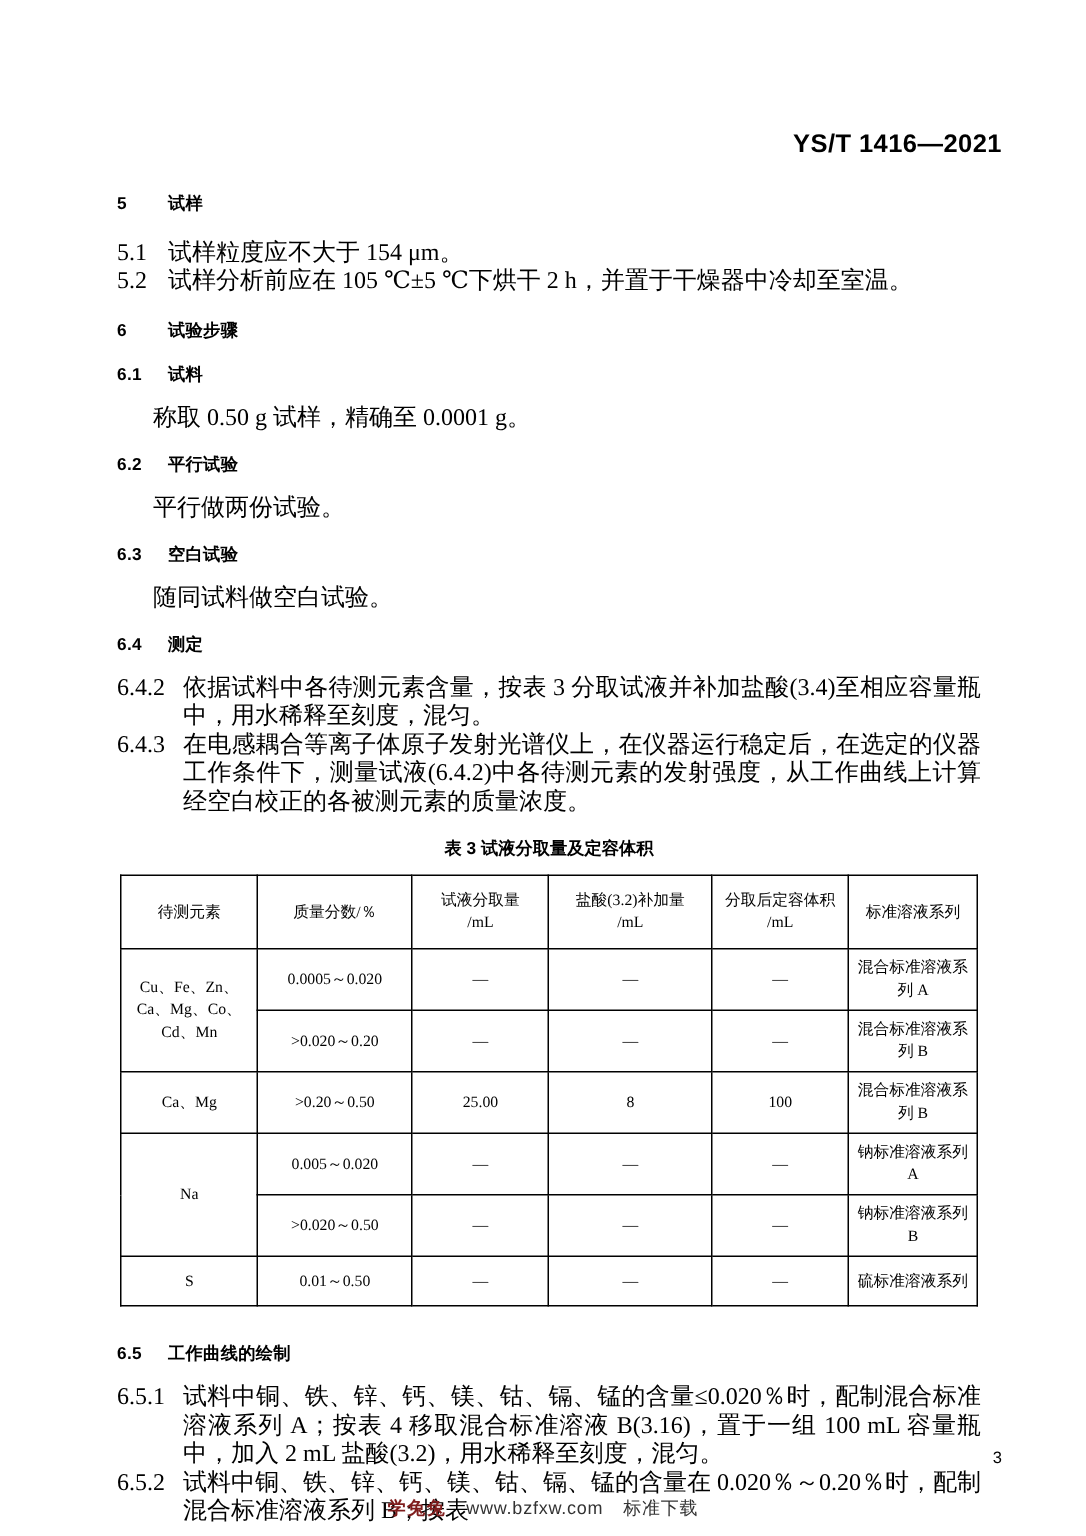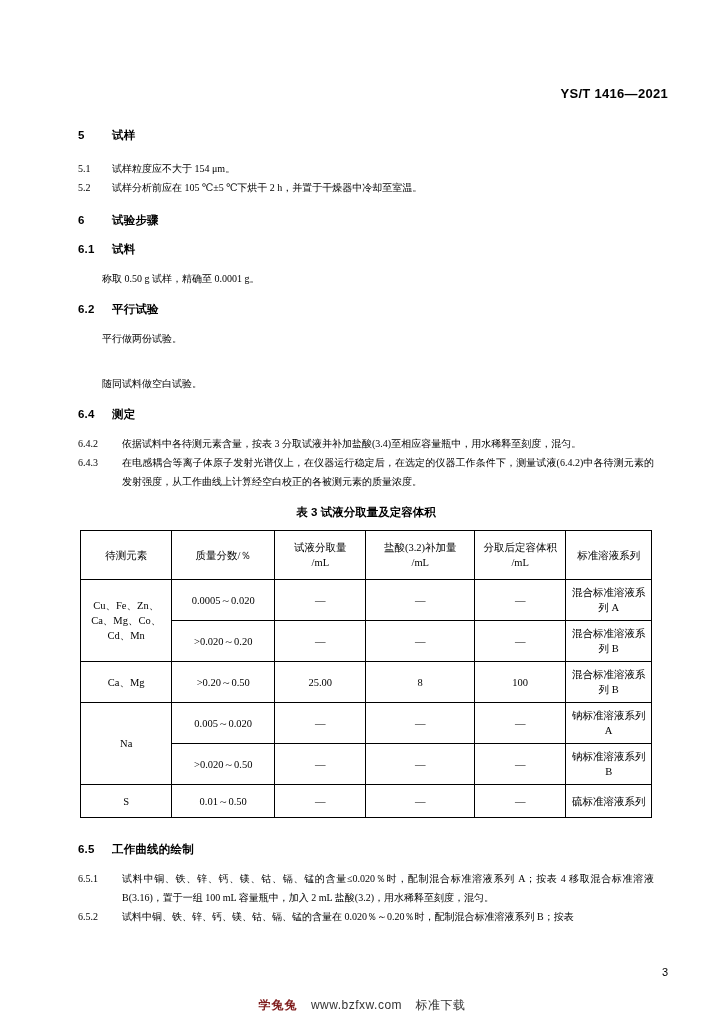--- a/index.html
+++ b/index.html
@@ -17,21 +17,21 @@
     background: #ffffff;
     margin: 0 auto;
     overflow: hidden;
     box-sizing: border-box;
   }
   .header {
     position: absolute;
     top: 86px;
     right: 56px;
     font-family: "Liberation Sans", "DejaVu Sans", sans-serif;
-    font-size: 13px;
+    font-size: 17px;
     font-weight: bold;
     letter-spacing: 0.3px;
     color: #000;
   }
   .content {
     position: absolute;
     left: 78px;
     right: 70px;
     top: 128px;
   }
@@ -41,21 +41,21 @@
     font-weight: bold;
     margin: 0 0 0 0;
     color: #000;
     letter-spacing: 0.2px;
   }
   .sec-title .num {
     display: inline-block;
     min-width: 34px;
   }
   .para {
-    font-size: 10px;
+    font-size: 16px;
     line-height: 19px;
     color: #000;
     margin: 0;
     text-align: justify;
   }
   .para .num {
     display: inline-block;
     min-width: 34px;
     vertical-align: top;
   }
@@ -185,20 +185,23 @@
     <div class="gap-14"></div>
 
     <div class="sec-title">
       <span class="num">6.2</span><span>平行试验</span>
     </div>
     <div class="gap-12"></div>
     <div class="para indent">平行做两份试验。</div>
 
     <div class="gap-14"></div>
 
+    <div class="sec-title">
+      <span class="num">6.3</span><span>空白试验</span>
+    </div>
     <div class="gap-12"></div>
     <div class="para indent">随同试料做空白试验。</div>
 
     <div class="gap-14"></div>
 
     <div class="sec-title">
       <span class="num">6.4</span><span>测定</span>
     </div>
 
     <div class="gap-12"></div>

